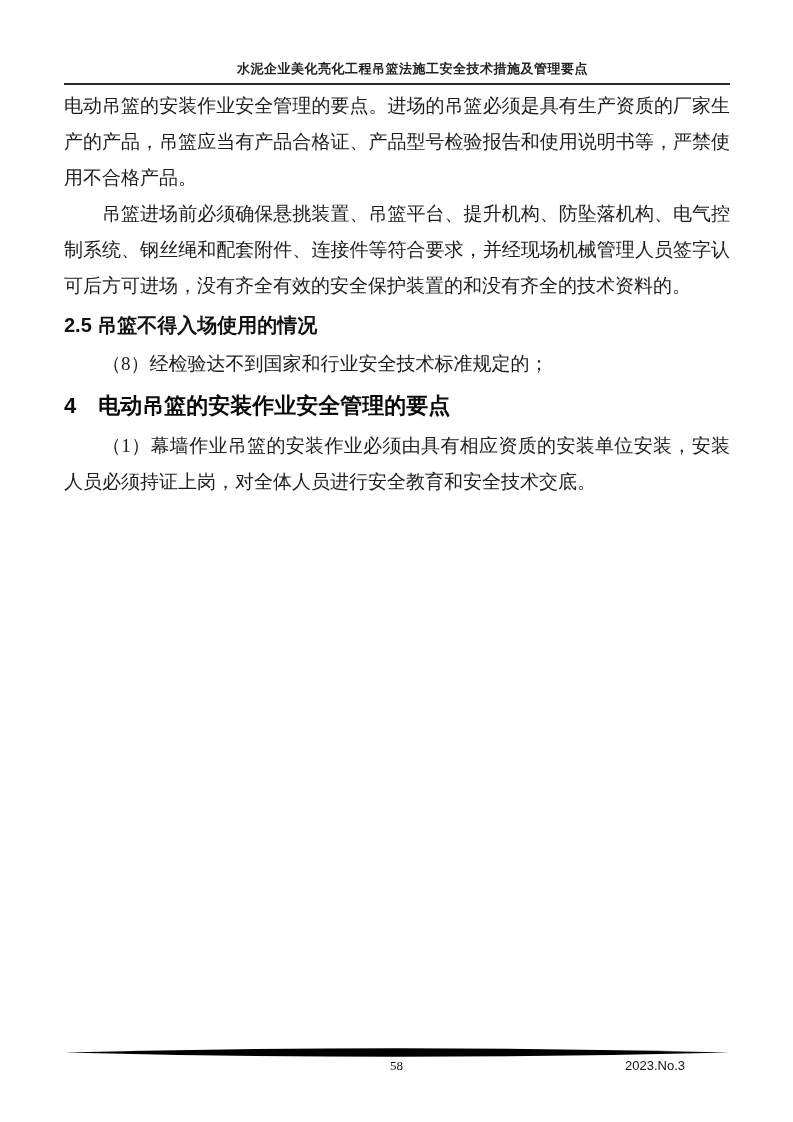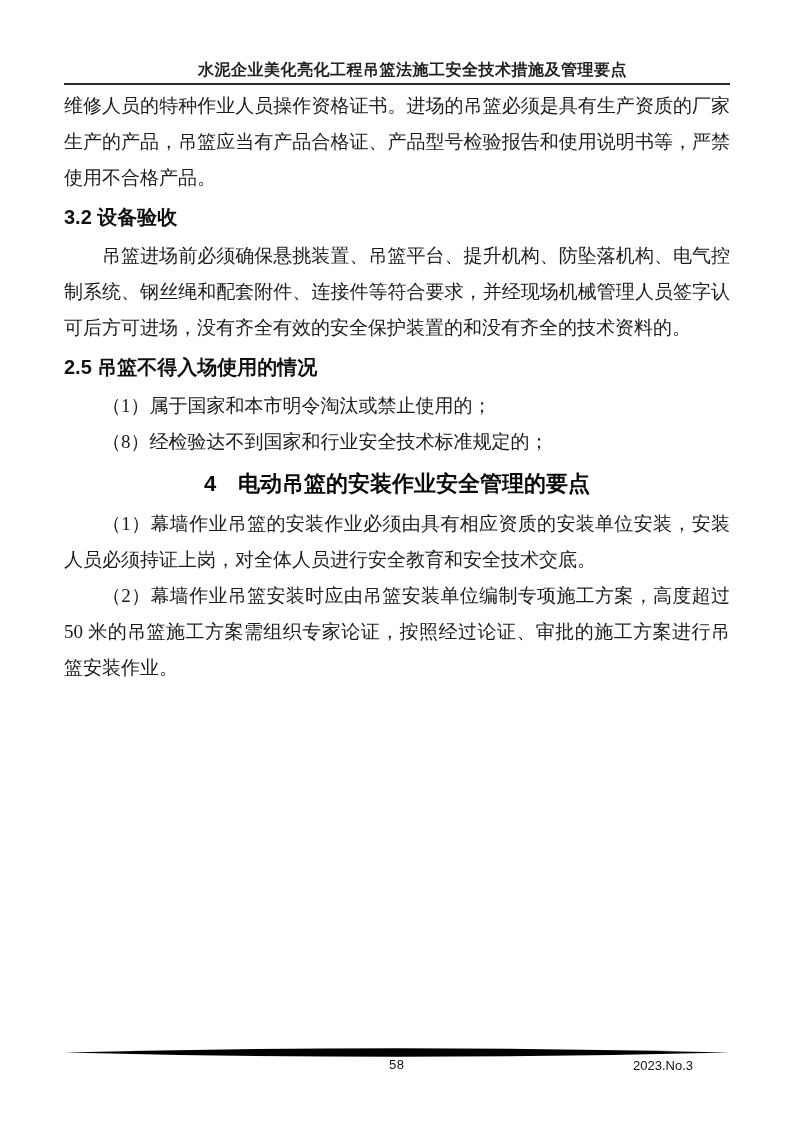--- a/index.html
+++ b/index.html
@@ -10,21 +10,21 @@
     margin: 0 auto;
     background: #ffffff;
     font-family: "Liberation Serif", "DejaVu Serif", serif;
     color: #1c1c1c;
     overflow: hidden;
   }
   .header-title {
     position: absolute;
     top: 60px; left: 0; right: 0;
     text-align: center;
-    font-size: 16px;
+    font-size: 13px;
     font-weight: bold;
     letter-spacing: 0.5px;
     color: #222;
     padding-left: 32px;
   }
   .header-rule {
     position: absolute;
     top: 83px; left: 64px;
     width: 666px; height: 2px;
     background: #2a2a2a;
@@ -49,68 +49,65 @@
     color: #111;
     text-align: left;
   }
   .chap-heading {
     font-family: "Liberation Sans", "DejaVu Sans", sans-serif;
     font-weight: bold;
     font-size: 22px;
     line-height: 40px;
     margin: 4px 0 2px 0;
     color: #0a0a0a;
-    text-align: center;
+    text-align: left;
   }
   .footer-bar {
     position: absolute;
     top: 1047px; left: 64px;
     width: 666px; height: 11px;
   }
   .page-number {
     position: absolute;
     top: 1058px; left: 0; right: 0;
     text-align: center;
-    font-family: Liberation Mono, monospace;
+    font-family: Liberation Serif, serif;
     font-size: 13px;
     color: #111;
   }
   .issue-number {
     position: absolute;
-    top: 1058px; right: 100px;
+    top: 1058px; right: 108px;
     font-family: "Liberation Sans", "DejaVu Sans", sans-serif;
     font-size: 13px;
     color: #111;
   }
 </style>
 </head>
 <body>
 
 <div class="page">
 
   <div class="header-title">水泥企业美化亮化工程吊篮法施工安全技术措施及管理要点</div>
   <div class="header-rule"></div>
 
   <div class="content">
 
-    <p class="no-indent">维修人员的特种作业人员操作资格证书。进场的吊篮必须是具有生产资质的厂家生产的产品，吊篮应当有产品合格证、产品型号检验报告和使用说明书等，严禁使用不合格产品。</p>
+    <p class="no-indent">电动吊篮的安装作业安全管理的要点。进场的吊篮必须是具有生产资质的厂家生产的产品，吊篮应当有产品合格证、产品型号检验报告和使用说明书等，严禁使用不合格产品。</p>
 
-    <div class="sec-heading">3.2 设备验收</div>
 
     <p>吊篮进场前必须确保悬挑装置、吊篮平台、提升机构、防坠落机构、电气控制系统、钢丝绳和配套附件、连接件等符合要求，并经现场机械管理人员签字认可后方可进场，没有齐全有效的安全保护装置的和没有齐全的技术资料的。</p>
 
     <div class="sec-heading">2.5 吊篮不得入场使用的情况</div>
 
-    <p>（1）属于国家和本市明令淘汰或禁止使用的；</p>
     <p>（8）经检验达不到国家和行业安全技术标准规定的；</p>
 
     <div class="chap-heading">4　电动吊篮的安装作业安全管理的要点</div>
 
     <p>（1）幕墙作业吊篮的安装作业必须由具有相应资质的安装单位安装，安装人员必须持证上岗，对全体人员进行安全教育和安全技术交底。</p>
-    <p>（2）幕墙作业吊篮安装时应由吊篮安装单位编制专项施工方案，高度超过 50 米的吊篮施工方案需组织专家论证，按照经过论证、审批的施工方案进行吊篮安装作业。</p>
 
   </div>
 
   <svg class="footer-bar" viewBox="0 0 666 11" xmlns="http://www.w3.org/2000/svg" aria-hidden="true">
     <path d="M0,5.5 Q333,-3 666,5.5 Q333,14 0,5.5 Z" fill="#000000"></path>
   </svg>
 
   <div class="page-number">58</div>
 
   <div class="issue-number">2023.No.3</div>

